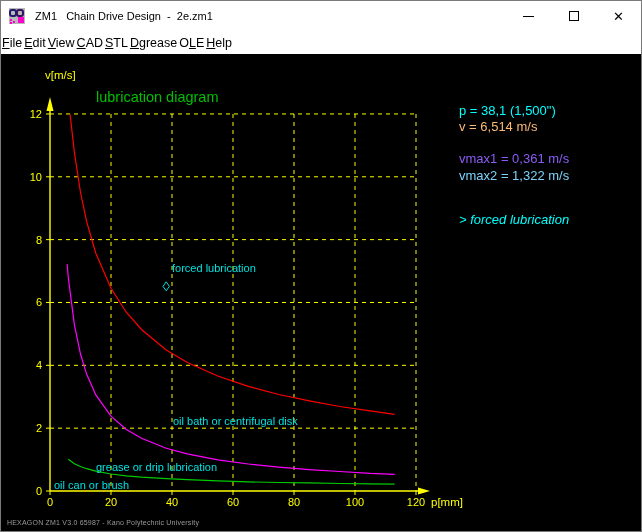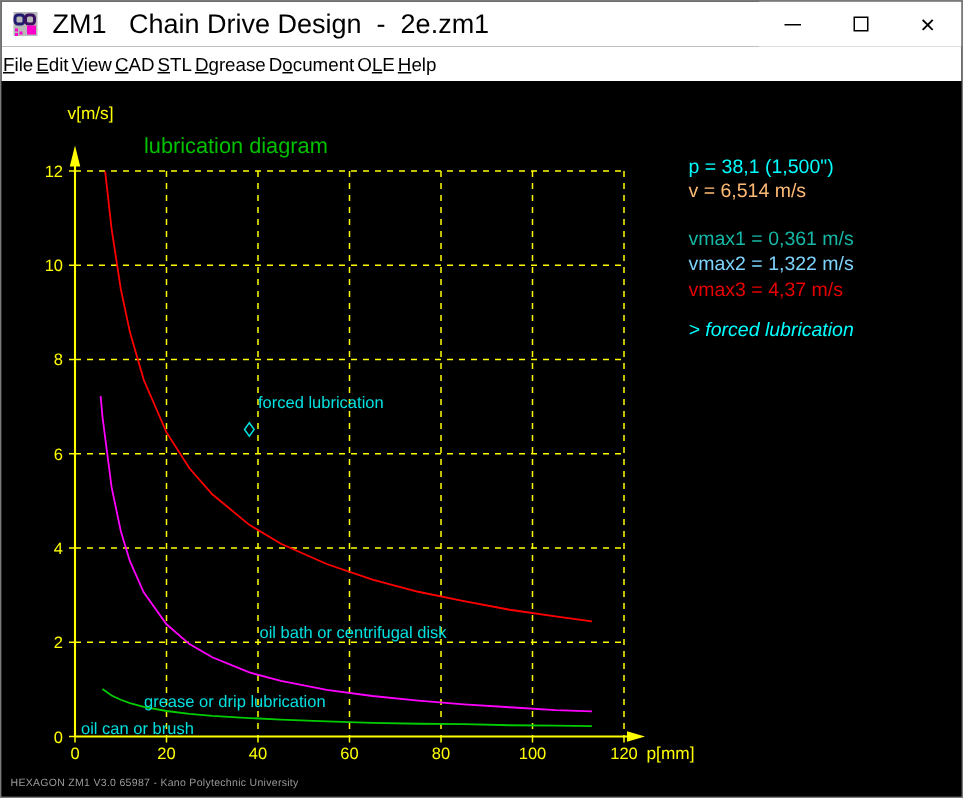--- a/index.html
+++ b/index.html
@@ -19,21 +19,21 @@
   .app-icon { position:relative; width:16px; height:16px; margin-left:8px; background:#b8b8b8; flex:0 0 auto; }
   .app-icon .link1, .app-icon .link2 {
     position:absolute; top:1px; width:8px; height:8px; border:2px solid #201a70; border-radius:3px; background:transparent;
   }
   .app-icon .link1 { left:0px; }
   .app-icon .link2 { left:7px; border-color:#3a1060; }
   .app-icon .sq { position:absolute; right:1px; bottom:1px; width:6px; height:6px; background:#ff00cc; }
   .app-icon .d1,.app-icon .d2,.app-icon .d3 { position:absolute; width:2px; height:2px; background:#ff00cc; bottom:3px; }
   .app-icon .d1{ left:1px; } .app-icon .d2{ left:4px; bottom:1px;} .app-icon .d3{ left:1px; bottom:0px;}
   .title-text {
-    margin-left:10px; font-size:18px; color:#000; white-space:pre;
+    margin-left:10px; font-size:11px; color:#000; white-space:pre;
   }
   .win-controls { margin-left:auto; display:flex; height:100%; }
   .win-btn {
     width:45px; height:100%; display:flex; align-items:center; justify-content:center;
     color:#000; font-size:13px; cursor:default; background:#fff;
   }
   .win-btn.max span { display:block; width:10px; height:10px; border:1px solid #000; }
   .win-btn.min span { display:block; width:11px; height:0; border-top:1px solid #000; }
 
   
@@ -87,21 +87,20 @@
     </div>
   </div>
 
   <div class="menubar">
       <div class="menu-item"><span></span><span class="mkey">F</span><span>ile</span></div>
       <div class="menu-item"><span></span><span class="mkey">E</span><span>dit</span></div>
       <div class="menu-item"><span></span><span class="mkey">V</span><span>iew</span></div>
       <div class="menu-item"><span></span><span class="mkey">C</span><span>AD</span></div>
       <div class="menu-item"><span></span><span class="mkey">S</span><span>TL</span></div>
       <div class="menu-item"><span></span><span class="mkey">D</span><span>grease</span></div>
-      <div class="menu-item"><span>D</span><span class="mkey">o</span><span>cument</span></div>
       <div class="menu-item"><span>O</span><span class="mkey">L</span><span>E</span></div>
       <div class="menu-item"><span></span><span class="mkey">H</span><span>elp</span></div>
     </div>
 
   <div class="client">
     <svg id="chart" width="640" height="477" viewBox="0 0 640 477">
         <line x1="110" y1="59.95999999999998" x2="110" y2="437" stroke="#ffff00" stroke-width="1" stroke-dasharray="4 4"></line>
         <line x1="171" y1="59.95999999999998" x2="171" y2="437" stroke="#ffff00" stroke-width="1" stroke-dasharray="4 4"></line>
         <line x1="232" y1="59.95999999999998" x2="232" y2="437" stroke="#ffff00" stroke-width="1" stroke-dasharray="4 4"></line>
         <line x1="293" y1="59.95999999999998" x2="293" y2="437" stroke="#ffff00" stroke-width="1" stroke-dasharray="4 4"></line>
@@ -154,19 +153,19 @@
         <path d="M165.20499999999998,227.83012 L168.40499999999997,232.33012 L165.20499999999998,236.83012 L162.005,232.33012 Z" fill="none" stroke="#00e0e0" stroke-width="1"></path>
         <text x="171" y="218" fill="#00e0e0" font-size="11">forced lubrication</text>
         <text x="172" y="371" fill="#00e0e0" font-size="11">oil bath or centrifugal disk</text>
         <text x="95" y="417" fill="#00e0e0" font-size="11">grease or drip lubrication</text>
         <text x="53" y="435" fill="#00e0e0" font-size="11">oil can or brush</text>
       </svg>
   </div>
 
   <div class="panel">
     <div class="panel-block panel-pv"><div style="color: rgb(0, 255, 255);">p = 38,1 (1,500")</div><div style="color: #fdba74;">v = 6,514 m/s</div></div>
-    <div class="panel-block panel-vmax"><div style="color: #14b8a6;">vmax1 = 0,361 m/s</div><div style="color: #7dd3fc;">vmax2 = 1,322 m/s</div><div style="color: rgb(230, 0, 0);">vmax3 = 4,37 m/s</div></div>
+    <div class="panel-block panel-vmax"><div style="color: #8b5cf6;">vmax1 = 0,361 m/s</div><div style="color: #7dd3fc;">vmax2 = 1,322 m/s</div></div>
     <div class="panel-block panel-result"><div style="color: rgb(0, 255, 255); font-style: italic;">&gt; forced lubrication</div></div>
   </div>
 
   <div class="statusbar">HEXAGON ZM1 V3.0 65987 - Kano Polytechnic University</div>
 
 </div>
 
 </body></html>

